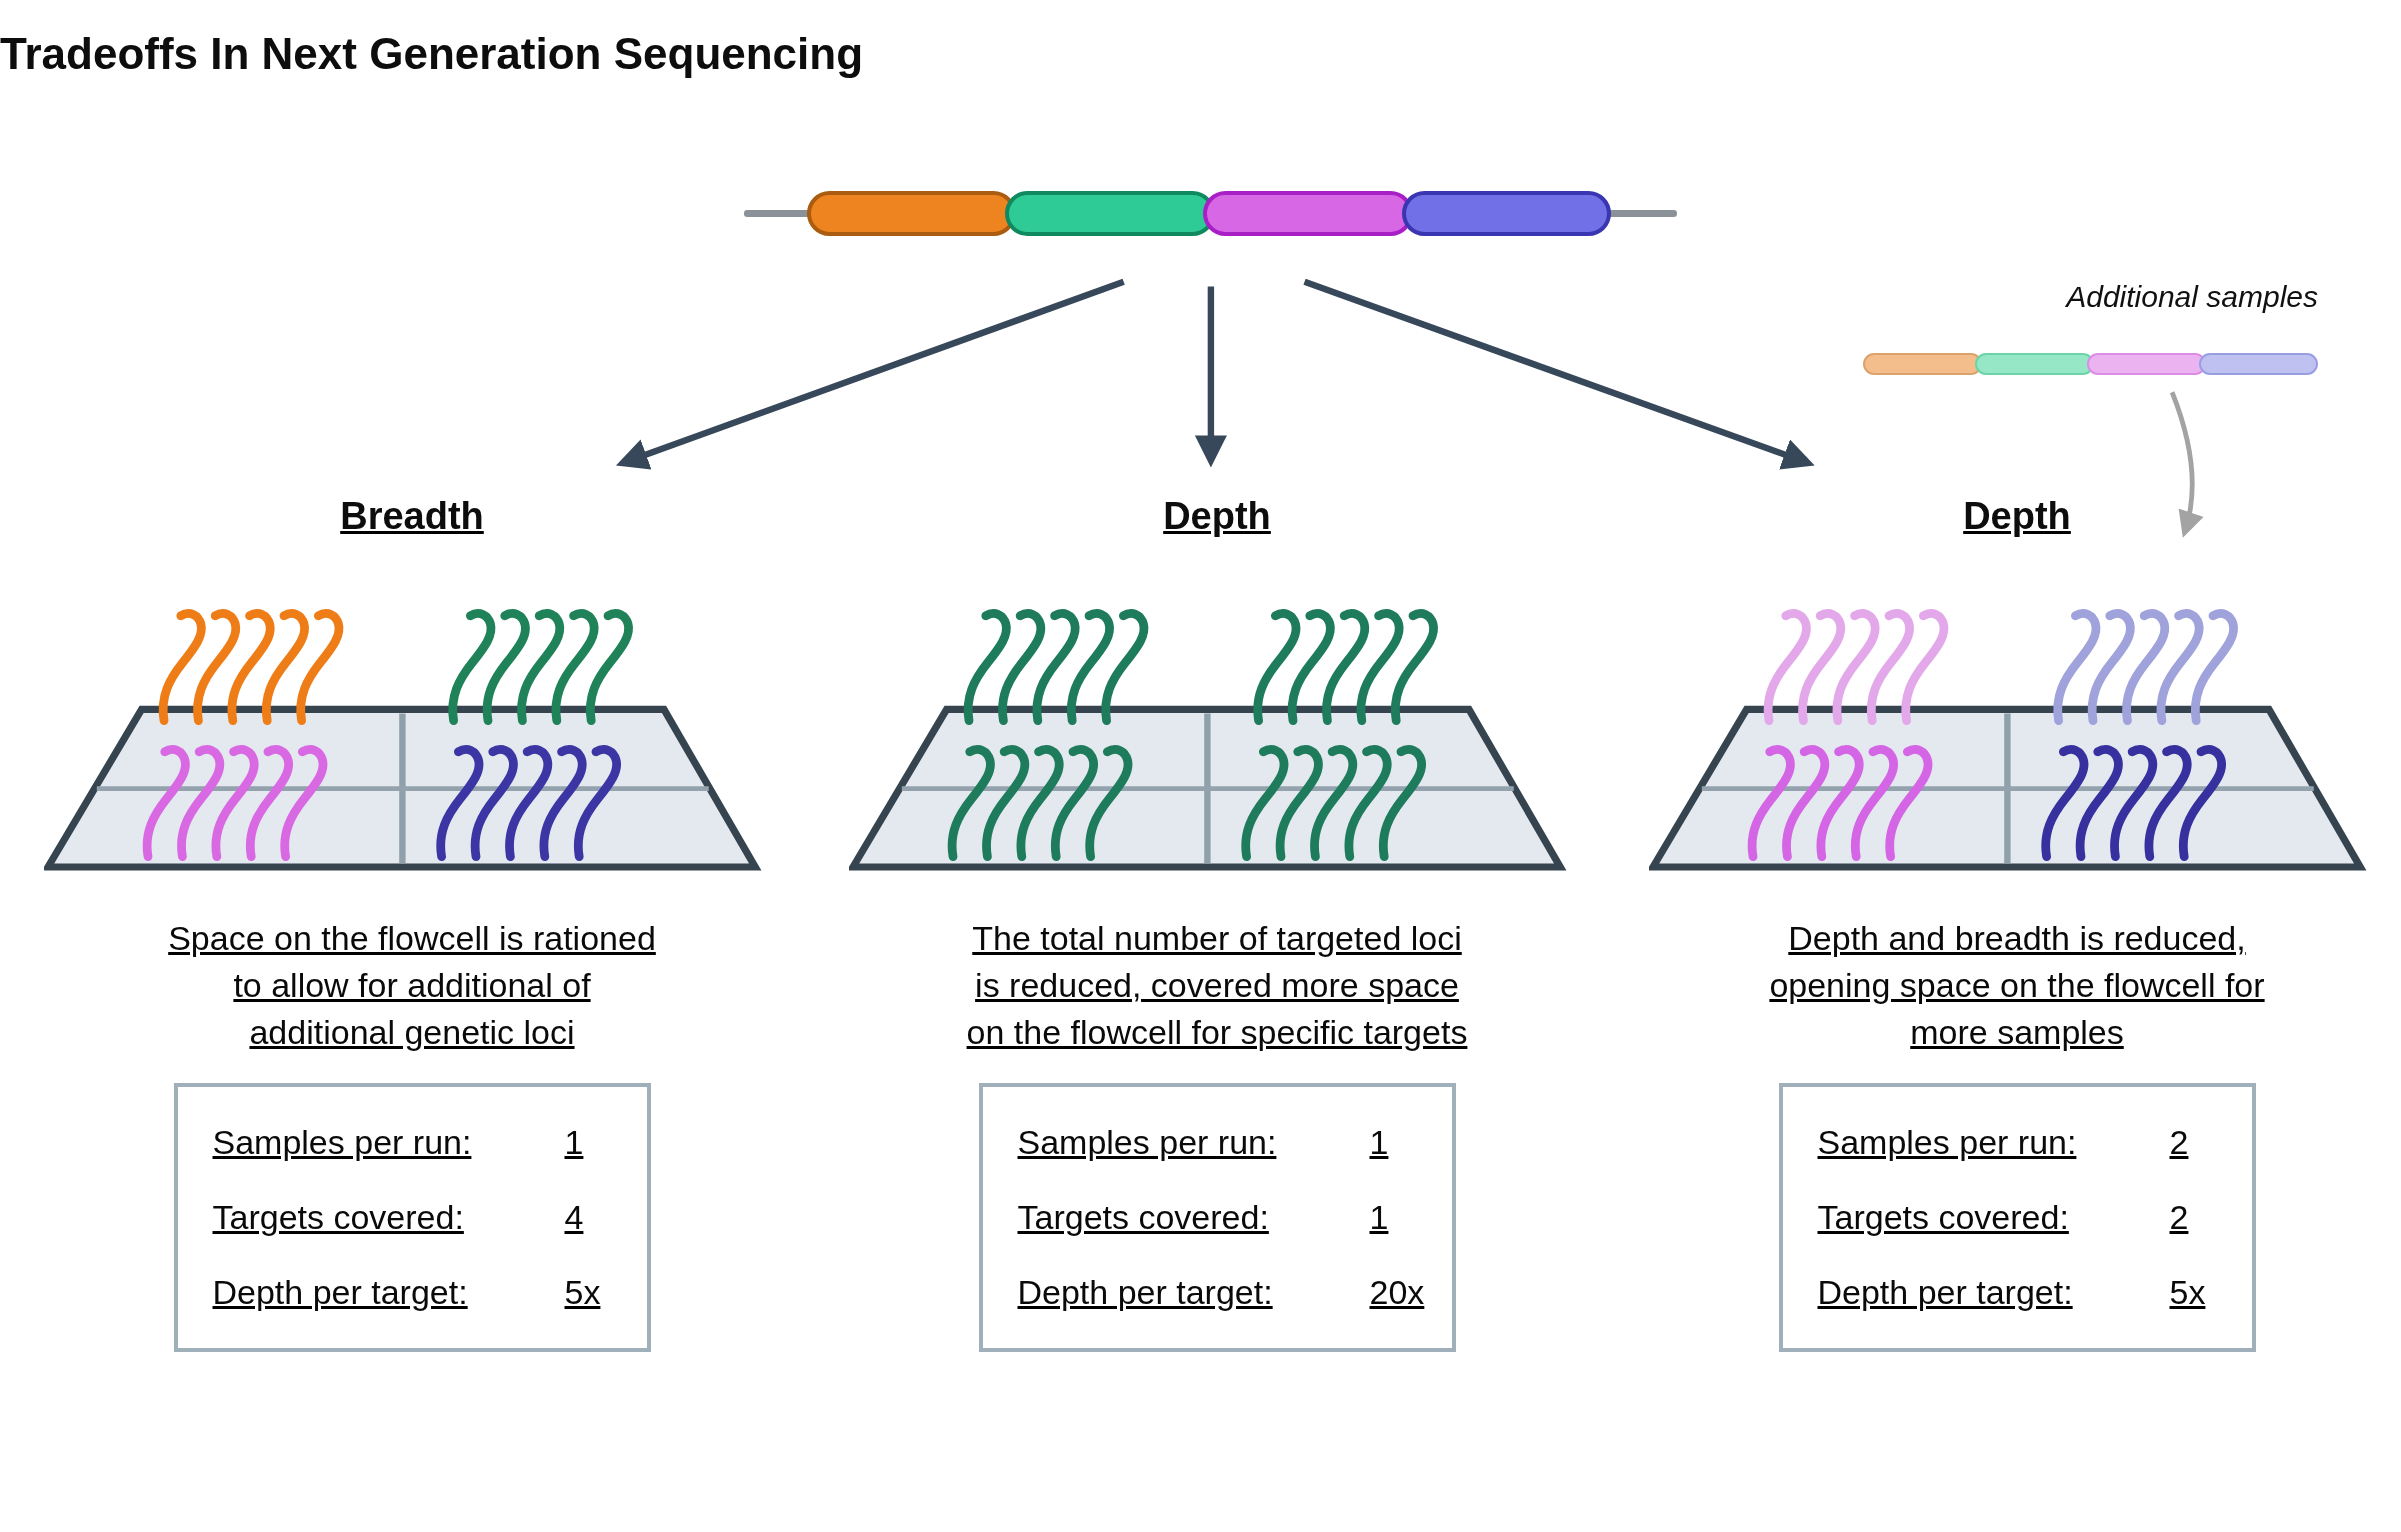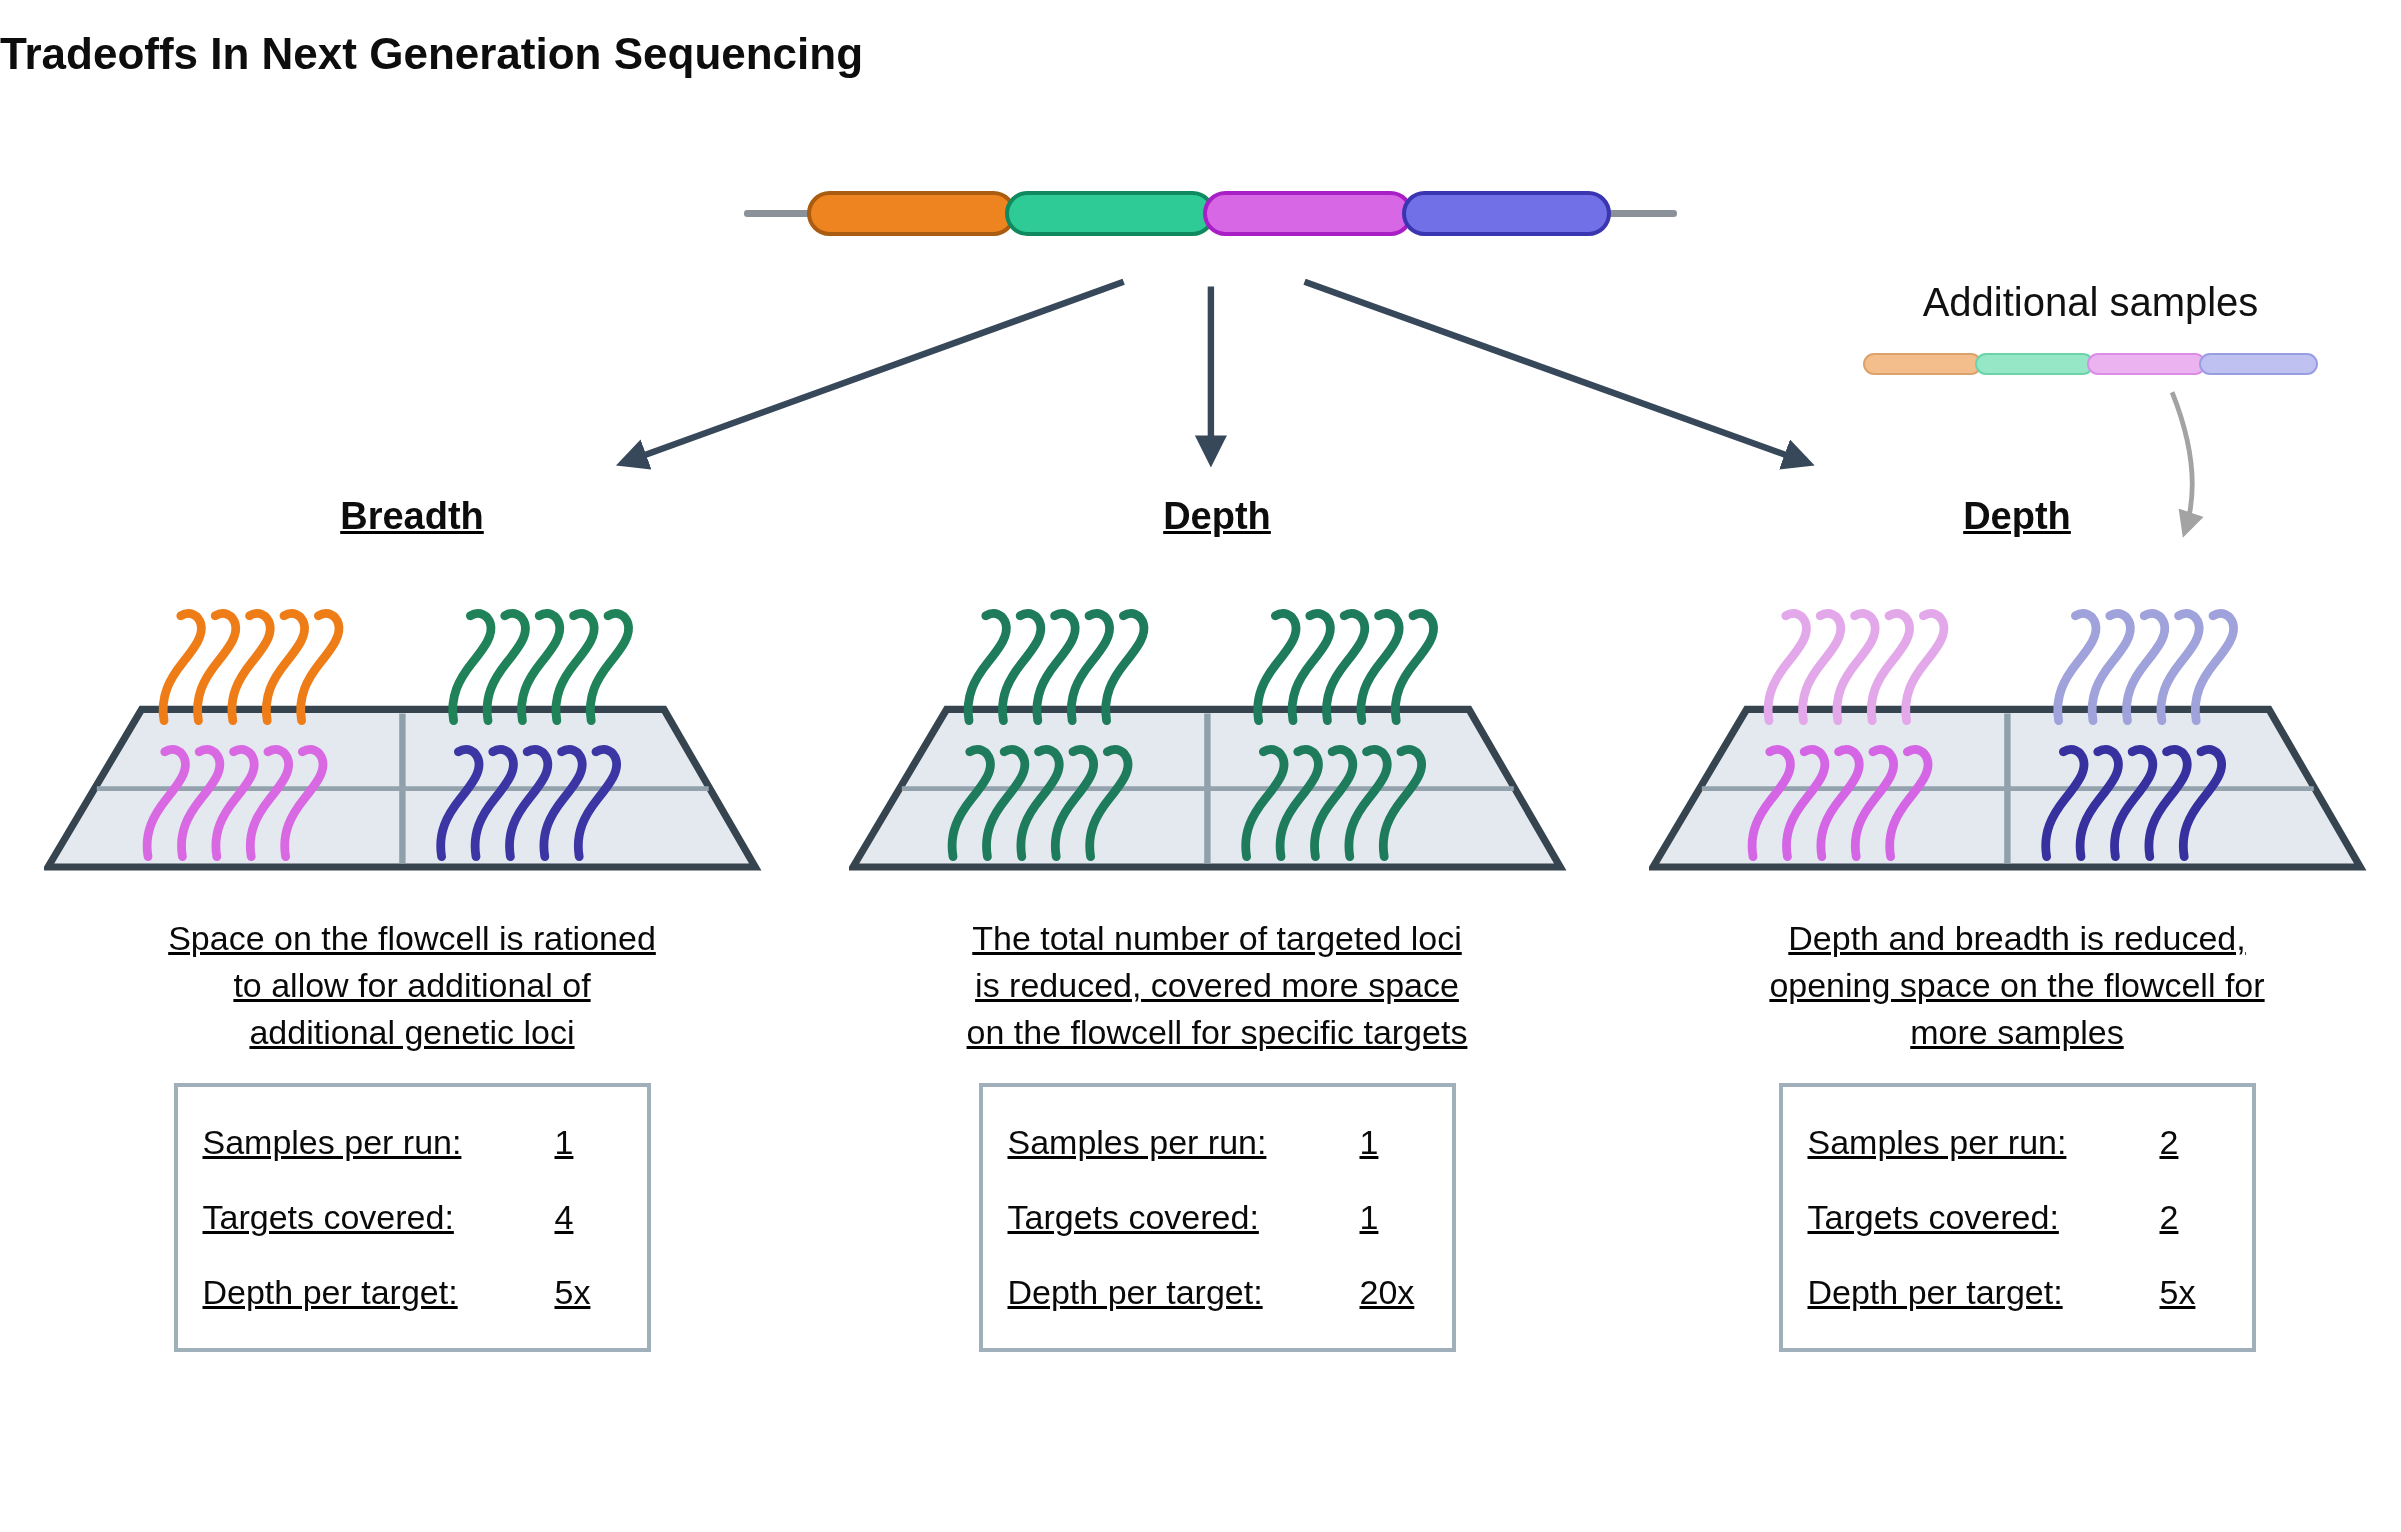--- a/index.html
+++ b/index.html
@@ -10,43 +10,43 @@
          font-size:44px;font-weight:700;color:#0d0d0d;letter-spacing:0px;}
 
   
   .seq-line{position:absolute;left:744px;top:210px;width:933px;height:7.2px;
             background:var(--connector-line);border-radius:3.2px;}
   .seq-pills{position:absolute;left:807px;top:191px;width:804px;height:45px;display:flex;}
   .pill{flex:1;border:4.8px solid;border-radius:24px;margin-left:-11.2px;position:relative;}
   .pill:first-child{margin-left:0;}
 
   
-  .add-label{position:absolute;left:1863px;top:280px;width:455px;text-align:center;
-             font-size:40px;color:#111;}
+  .add-label{position:absolute;left:1863px;top:280px;width:455px;text-align:right;
+             font-size:30px;font-style:italic;color:#111;}
   .add-pills{position:absolute;left:1863px;top:353px;width:455px;height:21.6px;display:flex;}
   .add-pills .pill{border-width:2.4px;border-radius:11.2px;margin-left:-7.2px;}
   .add-pills .pill:first-child{margin-left:0;}
 
   
   .overlay{position:absolute;left:0;top:0;width:2401px;height:1532px;pointer-events:none;}
   .arrow{stroke:var(--arrow);stroke-width:8;fill:none;}
   .arrow-head{fill:var(--arrow);}
   .soft-arrow{stroke:var(--soft-arrow);stroke-width:6;fill:none;}
   .soft-head{fill:var(--soft-arrow);}
 
   
   .panel{position:absolute;top:495px;width:736px;height:881px;text-decoration:underline;}
   .panel-label{height:42px;text-align:center;font-size:38px;font-weight:700;color:#0d0d0d;}
   .flowcell-svg{display:block;margin:14.4px auto 0;}
   .panel-desc{margin-top:20px;text-align:center;font-size:34px;line-height:47px;color:#0a0a0a;}
 
   .stat-box{box-sizing:border-box;margin:26.4px auto 0;width:477px;height:269px;
             border:4.8px solid var(--box-border);background:#fff;
             display:flex;flex-direction:column;justify-content:space-evenly;}
-  .stat-row{display:flex;align-items:center;padding-left:25px;font-size:34px;color:#0a0a0a;}
+  .stat-row{display:flex;align-items:center;padding-left:35px;font-size:34px;color:#0a0a0a;}
   .stat-row .stat-label{width:352px;text-align:left;}
   .stat-row .stat-value{text-align:left;}
 </style>
 </head>
 <body>
 
 <div class="canvas">
 
   <div class="title">Tradeoffs In Next Generation Sequencing</div>
 

